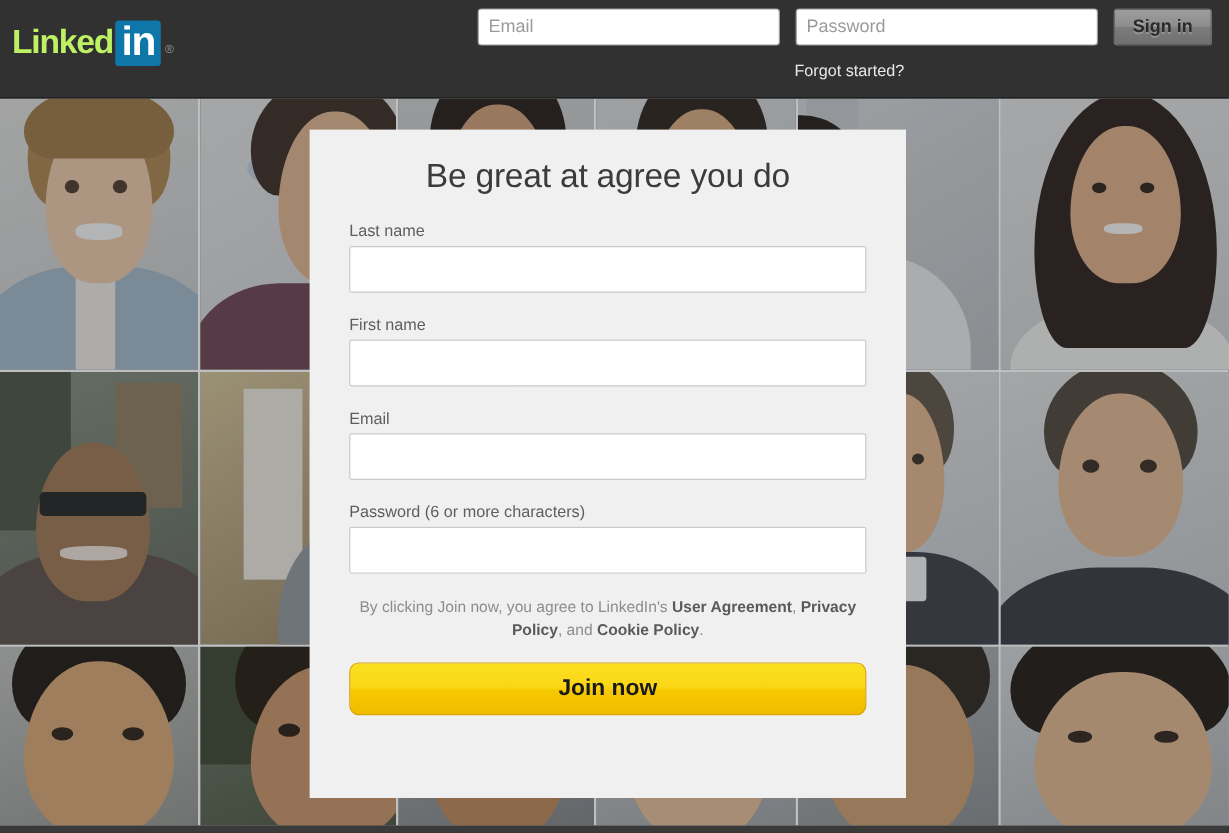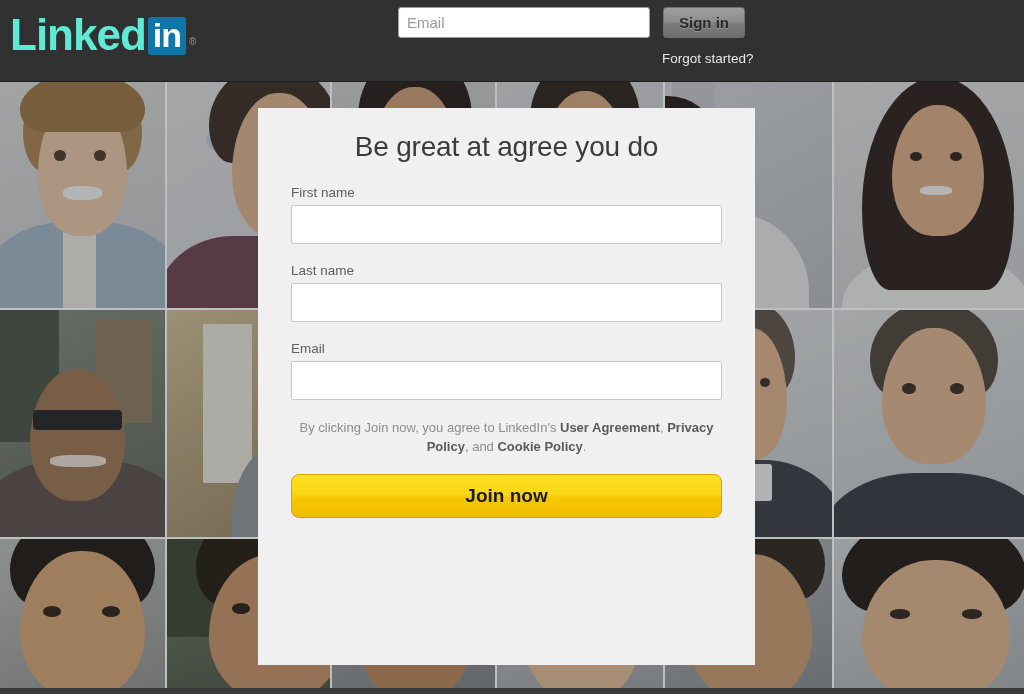--- a/index.html
+++ b/index.html
@@ -81,23 +81,23 @@
 
   .logo {
     position: absolute;
     left: 10px;
     top: 17px;
     display: flex;
     align-items: flex-start;
     user-select: none;
   }
   .logo-word {
-    font-size: 44px;
+    font-size: 28px;
     font-weight: bold;
-    color: #5eead4;
+    color: #bef264;
     letter-spacing: -1px;
     line-height: 36px;
   }
   .logo-in {
     display: inline-block;
     background: #0e76a8;
     color: #ffffff;
     font-size: 34px;
     font-weight: bold;
     line-height: 36px;
@@ -453,45 +453,50 @@
   <div class="header">
 
     <div class="logo">
       <span class="logo-word">Linked</span>
       <span class="logo-in">in</span>
       <span class="logo-reg">®</span>
     </div>
 
     <div class="signin-form">
       <input class="hdr-input" type="text" placeholder="Email" style="">
+      <input class="hdr-input pw" type="password" placeholder="Password" style="">
       <button class="signin-btn">Sign in</button>
     </div>
 
     <a class="forgot" href="#">Forgot started?</a>
   </div>
 
   <div class="card">
 
     <h1>Be great at agree you do</h1>
+
+    <div class="field">
+      <label class="field-label">Last name</label>
+      <input class="field-input" type="text" style="">
+    </div>
 
     <div class="field">
       <label class="field-label">First name</label>
       <input class="field-input" type="text" style="">
     </div>
 
     <div class="field">
-      <label class="field-label">Last name</label>
-      <input class="field-input" type="text" style="">
-    </div>
-
-    <div class="field">
       <label class="field-label">Email</label>
       <input class="field-input" type="email" style="">
     </div>
 
+    <div class="field">
+      <label class="field-label">Password (6 or more characters)</label>
+      <input class="field-input" type="password" style="">
+    </div>
 
     <p class="legal"><span>By clicking Join now, you agree to LinkedIn's </span><a href="#">User Agreement</a><span>, </span><a href="#">Privacy Policy</a><span>, and </span><a href="#">Cookie Policy</a><span>.</span></p>
 
     <button class="join-btn">Join now</button>
   </div>
 
   <div class="footer-strip"></div>
 </div>
 
 </body></html>

